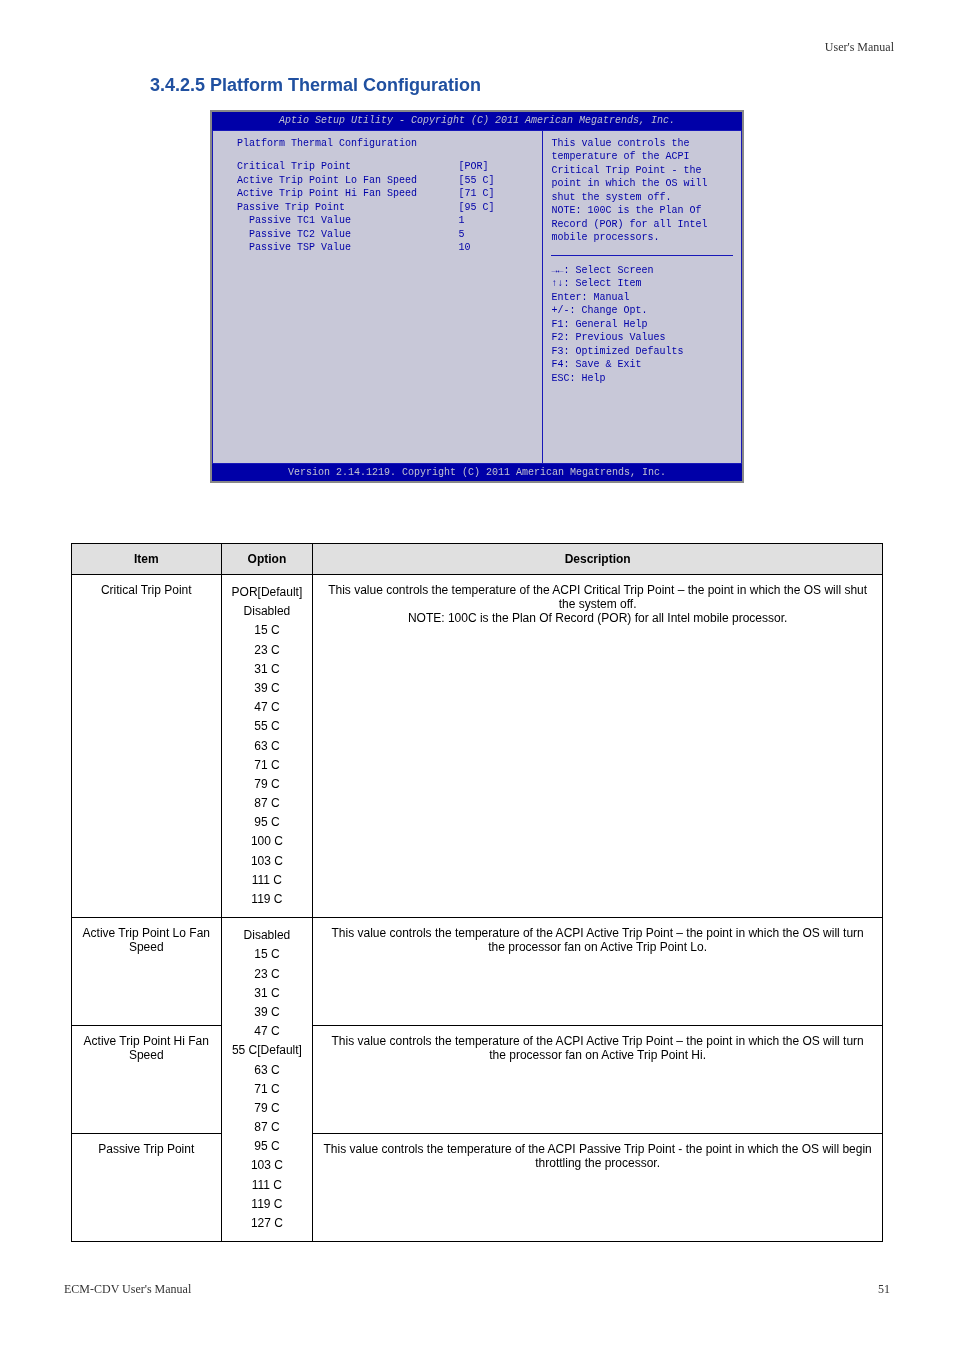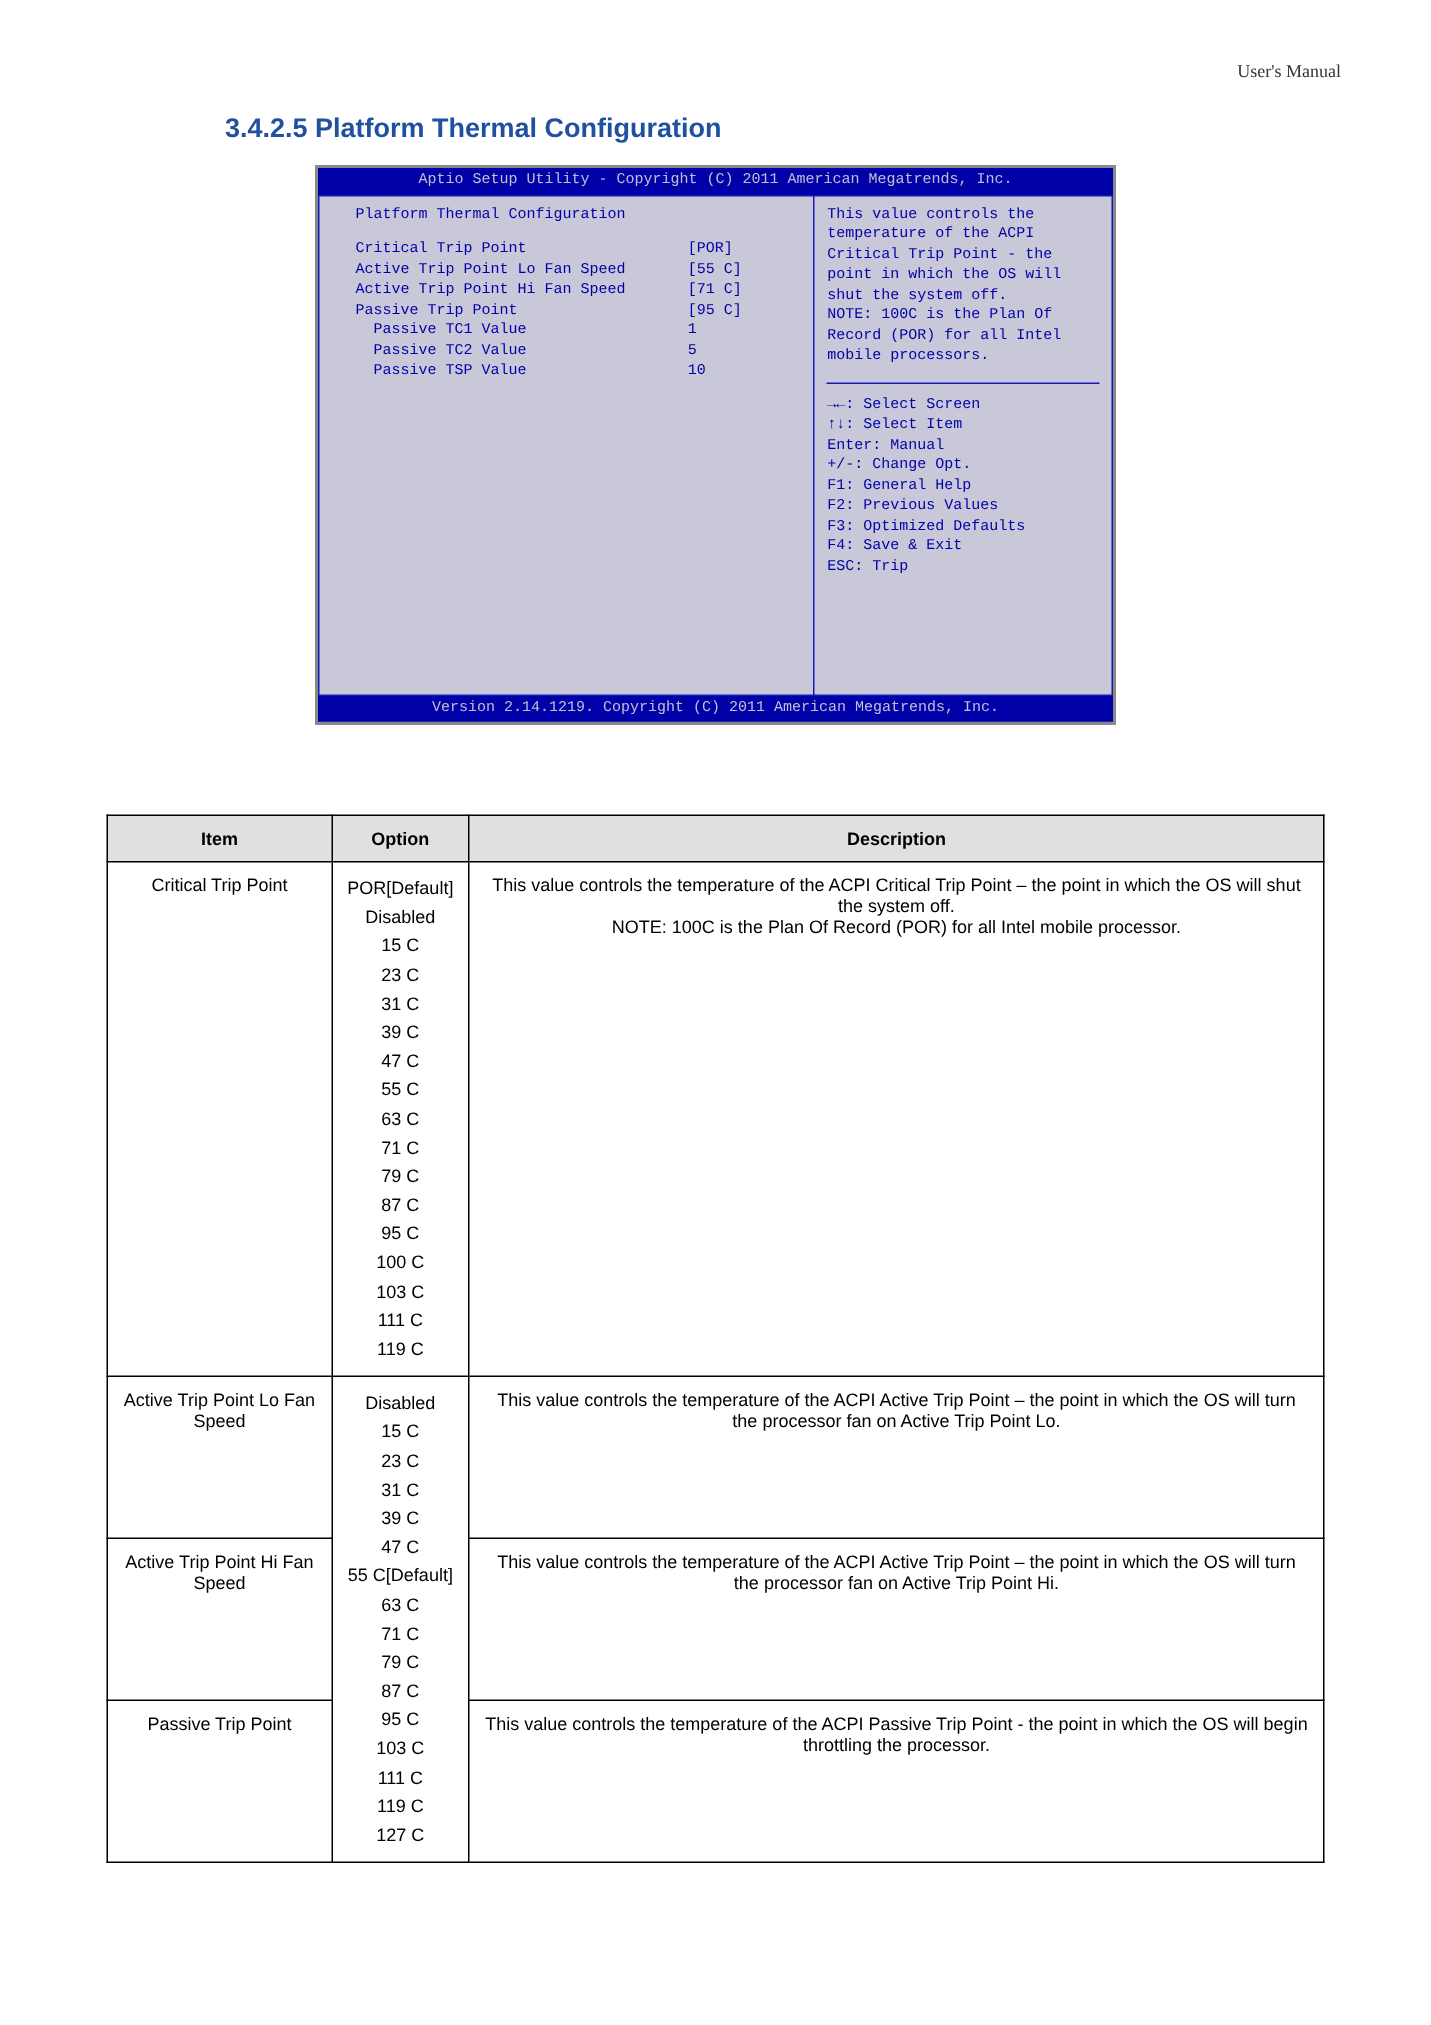--- a/index.html
+++ b/index.html
@@ -36,20 +36,21 @@
     font-family: "Courier New", monospace;
     font-size: 10px;
     color: #e8e8e8;
     line-height: 1.35;
   }
   .bios-title {
     background: #0000a8;
     color: #c0c0d0;
     text-align: center;
     padding: 2px 0;
+    font-style: italic;
   }
   .bios-tab-row {
     background: #0000a8;
     padding: 0 4px 2px 4px;
   }
   .bios-tab {
     display: inline-block;
     background: #c8c8d8;
     color: #000080;
     padding: 0 8px;
@@ -167,21 +168,21 @@
 NOTE:  100C is the Plan Of Record (POR) for all Intel mobile processors.</div>
         <div class="help-bottom">
           <div>→←: Select Screen</div>
           <div>↑↓: Select Item</div>
           <div>Enter: Manual</div>
           <div>+/-: Change Opt.</div>
           <div>F1: General Help</div>
           <div>F2: Previous Values</div>
           <div>F3: Optimized Defaults</div>
           <div>F4: Save &amp; Exit</div>
-          <div>ESC: Trip</div>
+          <div>ESC: Help</div>
         </div>
       </div>
     </div>
     <div class="bios-footer">Version 2.14.1219. Copyright (C) 2011 American Megatrends, Inc.</div>
   </div>
 
   <table class="settings">
     <thead>
       <tr>
         <th>Item</th>
@@ -236,13 +237,17 @@
         <td>Active Trip Point Hi Fan Speed</td>
         <td style="white-space:pre-line">This value controls the temperature of the ACPI Active Trip Point – the point in which the OS will turn the processor fan on Active Trip Point Hi.</td>
       </tr>
       <tr>
         <td>Passive Trip Point</td>
         <td style="white-space:pre-line">This value controls the temperature of the ACPI Passive Trip Point - the point in which the OS will begin throttling the processor.</td>
       </tr>
     </tbody>
   </table>
 
+  <div class="footer">
+    <span>ECM-CDV User's Manual</span>
+    <span>51</span>
+  </div>
 </div>
 
 </body></html>

